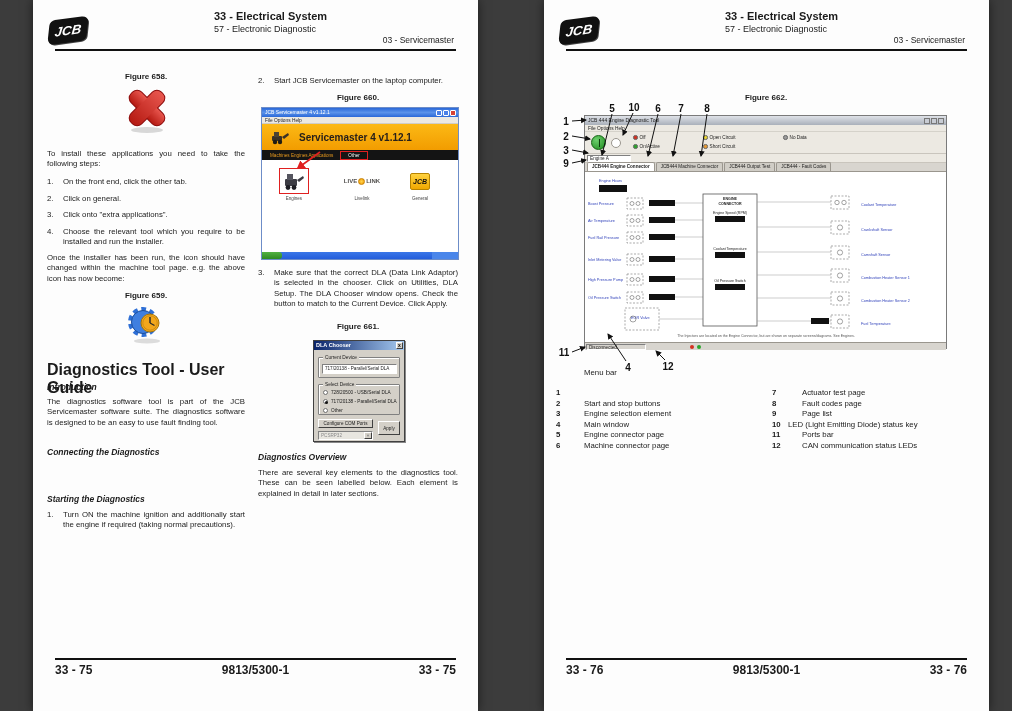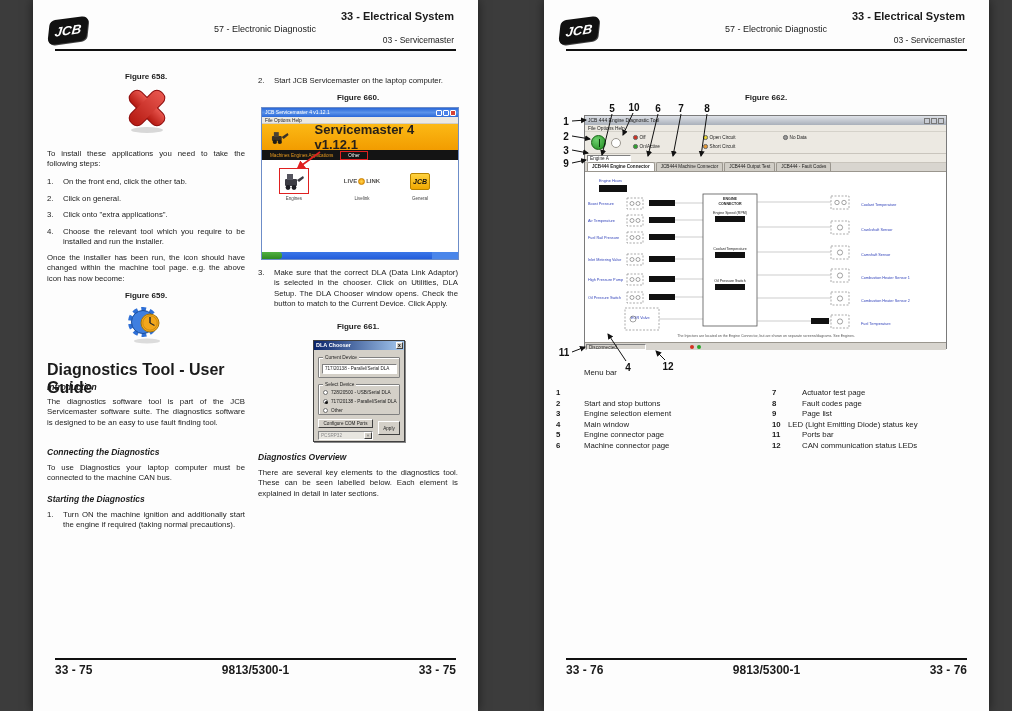--- a/index.html
+++ b/index.html
@@ -2,21 +2,21 @@
 <html><head>
 <meta charset="utf-8">
 <style>
   * { margin:0; padding:0; box-sizing:border-box; }
   html,body { width:1012px; height:711px; overflow:hidden; }
   body { background:#3c3c3c; font-family:"Liberation Sans", sans-serif; color:#1b1b1b; position:relative; }
   .page { position:absolute; top:0; width:445px; height:711px; background:#fdfdfd; box-shadow:0 0 10px rgba(0,0,0,.55); }
   .abs { position:absolute; }
 
   
-  .hdr-title { font-size:11px; font-weight:bold; text-align:right; }
+  .hdr-title { font-size:11px; font-weight:bold; }
   .hdr-sub1 { font-size:9px; text-align:left; }
   .hdr-sub2 { font-size:8.5px; text-align:right; }
   .rule { position:absolute; left:22px; right:22px; height:2px; background:#111; }
   .jcb-logo { position:absolute; width:38px; height:25px; background:#111; border-radius:5px 7px 5px 7px;
               transform:skewX(-14deg) rotate(-8deg); display:flex; align-items:center; justify-content:center;
               box-shadow:1px 1px 0 #444; }
   .jcb-logo span { color:#fff; font-weight:bold; font-style:italic; font-size:13px; letter-spacing:0; }
   .foot { position:absolute; left:22px; right:22px; display:flex; justify-content:space-between; font-size:12px; font-weight:bold; }
 
   
@@ -31,21 +31,21 @@
   
   .sm { position:absolute; width:198px; border:1px solid #6d8dc8; background:#ece9e2; font-family:"Liberation Sans",sans-serif; }
   .sm-title { height:9px; background:linear-gradient(#2a68d8,#5a92ea 50%,#2a68d8); color:#fff; font-size:5px; line-height:9px;
               padding-left:3px; display:flex; }
   .sm-btns { margin-left:auto; display:flex; gap:1px; padding:1.5px 2px; }
   .sm-btns i { width:6px; height:6px; background:#4a80e8; border:0.5px solid #fff; border-radius:1px; }
   .sm-btns i.close { background:#d84333; }
   .sm-menu { height:7px; font-size:4.8px; line-height:7px; padding-left:3px; background:#ece9e2; border-bottom:1px solid #d0cdc6; }
   .sm-banner { height:26px; background:linear-gradient(#fcb915,#f29c00); display:flex; align-items:center; position:relative; }
   .sm-banner .digger { width:22px; height:16px; margin-left:7px; }
-  .sm-banner .bt-title { font-size:13px; font-weight:bold; color:#27201a; margin-left:24px; }
+  .sm-banner .bt-title { font-size:10px; font-weight:bold; color:#27201a; margin-left:8px; }
   .sm-nav { height:10px; background:#141414; display:flex; align-items:center; gap:5px; padding-left:8px; position:relative; }
   .sm-nav .itm { color:#e89a1e; font-size:4.6px; }
   .sm-nav .hot { color:#f5f5f5; font-size:4.6px; border:1px solid #e02020; padding:1px 7px; margin-left:2px; }
   .sm-body { height:92px; background:#fff; position:relative; }
   .sm-ico { position:absolute; text-align:center; font-size:4.5px; color:#444; }
   .sm-ico .frame { width:30px; height:26px; margin:0 auto 2px; display:flex; align-items:center; justify-content:center; }
   .sm-ico .red { border:1.5px solid #e02020; }
   .sm-task { height:7px; background:linear-gradient(#3a77e8,#245edb); display:flex; }
   .sm-task .start { width:20px; background:linear-gradient(#53b143,#2e8a22); border-radius:0 3px 3px 0; }
   .sm-task .tray { margin-left:auto; width:26px; background:#4a86ea; }
@@ -160,21 +160,20 @@
     <circle cx="24" cy="20" r="9" fill="#f2a71c" stroke="#a87608" stroke-width="1"></circle>
     <circle cx="24" cy="20" r="7.2" fill="none" stroke="#c8860c" stroke-width="0.8"></circle>
     <line x1="24" y1="20" x2="24" y2="14" stroke="#2a2a2a" stroke-width="1.5"></line>
     <line x1="24" y1="20" x2="28.5" y2="22.5" stroke="#2a2a2a" stroke-width="1.2"></line>
   </svg>
 
   <div class="abs h1" style="left:14px; top:361px; width:198px">Diagnostics Tool - User Guide</div>
   <div class="abs h2" style="left:14px; top:382px; width:198px">Introduction</div>
   <div class="abs bt" style="left:14px; top:397px; width:198px">The diagnostics software tool is part of the JCB Servicemaster software suite. The diagnostics software is designed to be an easy to use fault finding tool.</div>
   <div class="abs h2" style="left:14px; top:447px; width:198px">Connecting the Diagnostics</div>
-  <div class="abs bt" style="left:14px; top:463px; width:198px">To use Diagnostics your laptop computer must be connected to the machine CAN bus.</div>
   <div class="abs h2" style="left:14px; top:494px; width:198px">Starting the Diagnostics</div>
   <div class="abs li" style="left:14px; top:510px; width:198px">
     <span class="n">1.</span>
     <span class="t">Turn ON the machine ignition and additionally start the engine if required (taking normal precautions).</span>
   </div>
 
   <div class="abs li" style="left:225px; top:76px; width:200px">
     <span class="n">2.</span>
     <span class="t">Start JCB Servicemaster on the laptop computer.</span>
   </div>

